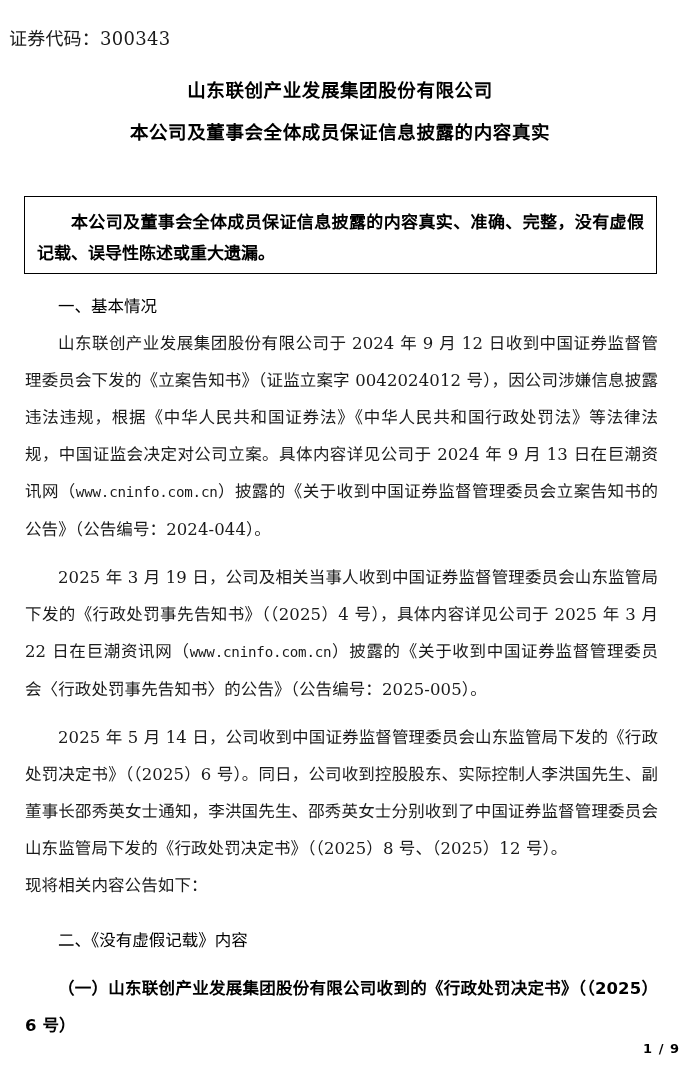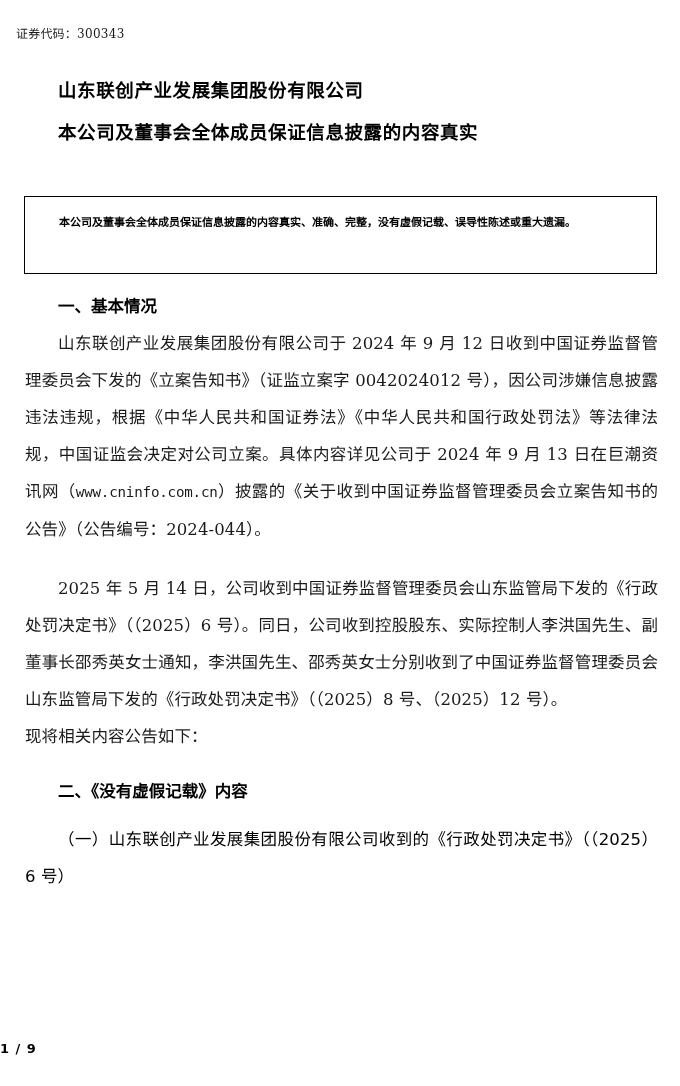--- a/index.html
+++ b/index.html
@@ -22,41 +22,42 @@
     position: relative;
     width: 680px;
     height: 1086px;
     box-sizing: border-box;
   }
 
   
   .meta-row {
     position: absolute;
     top: 24px;
-    left: 16px;
+    left: 9px;
     width: 633px;
     display: flex;
     justify-content: space-between;
     align-items: baseline;
-    font-size: 12px;
+    font-size: 18px;
     letter-spacing: 0.2px;
     white-space: nowrap;
   }
   .meta-item { display: inline-block; }
   .meta-item .num {
     font-family: "DejaVu Serif", "Liberation Serif", serif;
     letter-spacing: 0.3px;
   }
 
   
   .title-block {
     position: absolute;
     top: 70px;
-    left: 58px;
+    left: 40px;
     width: 600px;
+    text-align: center;
   }
   .title-line {
     font-family: "DejaVu Sans", "Liberation Sans", sans-serif;
     font-weight: bold;
     font-size: 18.5px;
     line-height: 42px;
     letter-spacing: 0.6px;
     color: #000;
     white-space: nowrap;
   }
@@ -69,80 +70,80 @@
     width: 633px;
     height: 78px;
     box-sizing: border-box;
     border: 1.2px solid #000;
     padding: 10px 12px 0 12px;
   }
   .disclaimer p {
     margin: 0;
     font-family: "DejaVu Sans", "Liberation Sans", sans-serif;
     font-weight: bold;
-    font-size: 11px;
+    font-size: 17px;
     line-height: 31px;
     text-indent: 2em;
     text-align: justify;
     text-justify: inter-ideograph;
     color: #000;
   }
 
   
   .content {
     position: absolute;
     top: 288px;
     left: 25px;
     width: 633px;
   }
 
   .heading {
     font-family: "DejaVu Sans", "Liberation Sans", sans-serif;
-    font-weight: bold;
+    font-weight: normal;
     font-size: 16.5px;
     line-height: 37px;
     text-indent: 2em;
     color: #000;
     margin: 0;
   }
 
   .para {
     margin: 0;
     font-size: 16.5px;
     line-height: 37px;
     text-indent: 2em;
     text-align: justify;
     text-justify: inter-ideograph;
     word-break: break-all;
     letter-spacing: 0.1px;
   }
   .para.sub {
     font-family: "DejaVu Sans", "Liberation Sans", sans-serif;
-    font-weight: normal;
+    font-weight: bold;
     color: #000;
     text-indent: 2em;
     word-break: break-all;
   }
 
   .gap { height: 18px; }
   .gap-sm { height: 11px; }
 
   .url {
     font-family: "DejaVu Sans Mono", "Liberation Mono", monospace;
     font-size: 14.2px;
     letter-spacing: -0.2px;
   }
 
   
   .footer {
     position: absolute;
     bottom: 30px;
     left: 0;
     width: 680px;
-    text-align: left;
+    text-align: right;
     font-family: "DejaVu Sans", "Liberation Sans", sans-serif;
     font-weight: bold;
     font-size: 13px;
     color: #000;
     letter-spacing: 1px;
   }
 </style>
 </head>
 <body>
 
@@ -162,20 +163,21 @@
   </div>
 
   <div class="content">
 
     <h2 class="heading">一、基本情况</h2>
 
     <p class="para"><span>山东联创产业发展集团股份有限公司于 2024 年 9 月 12 日收到中国证券监督管理委员会下发的《立案告知书》（证监立案字 0042024012 号），因公司涉嫌信息披露违法违规，根据《中华人民共和国证券法》《中华人民共和国行政处罚法》等法律法规，中国证监会决定对公司立案。具体内容详见公司于 2024 年 9 月 13 日在巨潮资讯网（</span><span class="url">www.cninfo.com.cn</span><span>）披露的《关于收到中国证券监督管理委员会立案告知书的公告》（公告编号：2024-044）。</span></p>
 
     <div class="gap-sm"></div>
 
+    <p class="para"><span>2025 年 3 月 19 日，公司及相关当事人收到中国证券监督管理委员会山东监管局下发的《行政处罚事先告知书》（（2025）4 号），具体内容详见公司于 2025 年 3 月 22 日在巨潮资讯网（</span><span class="url">www.cninfo.com.cn</span><span>）披露的《关于收到中国证券监督管理委员会〈行政处罚事先告知书〉的公告》（公告编号：2025-005）。</span></p>
 
     <div class="gap-sm"></div>
 
     <p class="para">2025 年 5 月 14 日，公司收到中国证券监督管理委员会山东监管局下发的《行政处罚决定书》（（2025）6 号）。同日，公司收到控股股东、实际控制人李洪国先生、副董事长邵秀英女士通知，李洪国先生、邵秀英女士分别收到了中国证券监督管理委员会山东监管局下发的《行政处罚决定书》（（2025）8 号、（2025）12 号）。</p>
 
     <p class="para" style="text-indent:0;">现将相关内容公告如下：</p>
 
     <div class="gap"></div>
 
     <h2 class="heading">二、《没有虚假记载》内容</h2>

